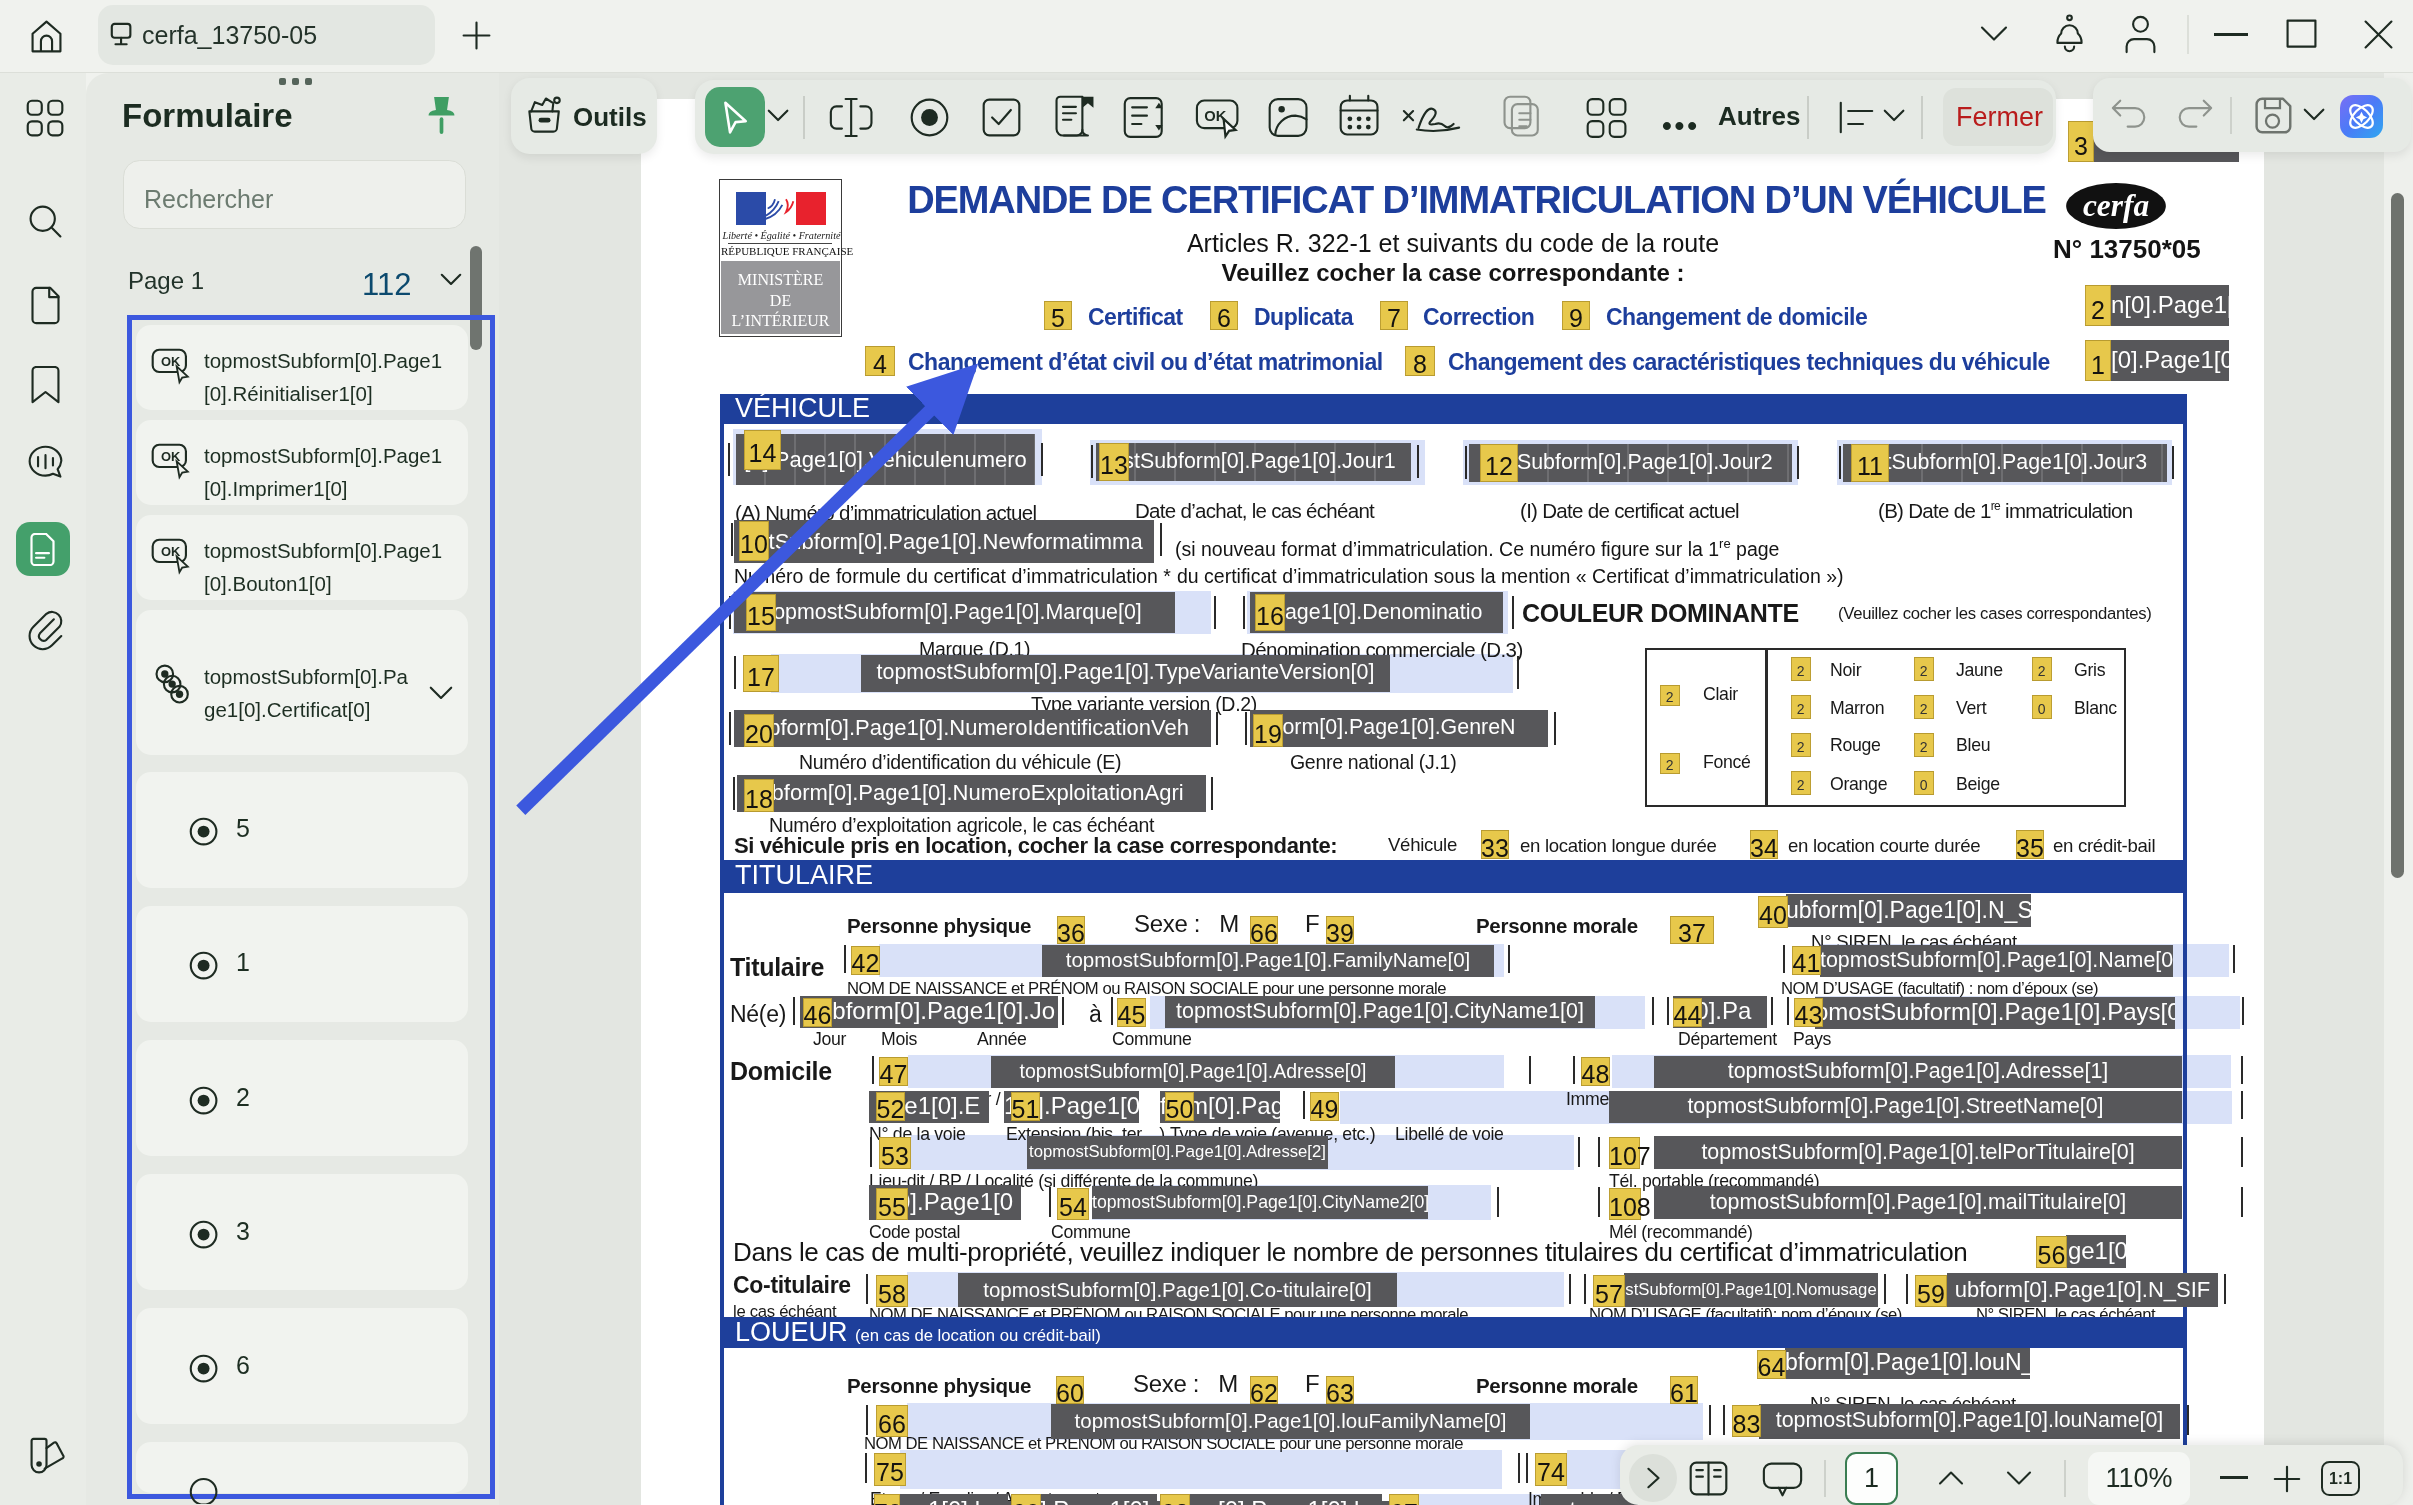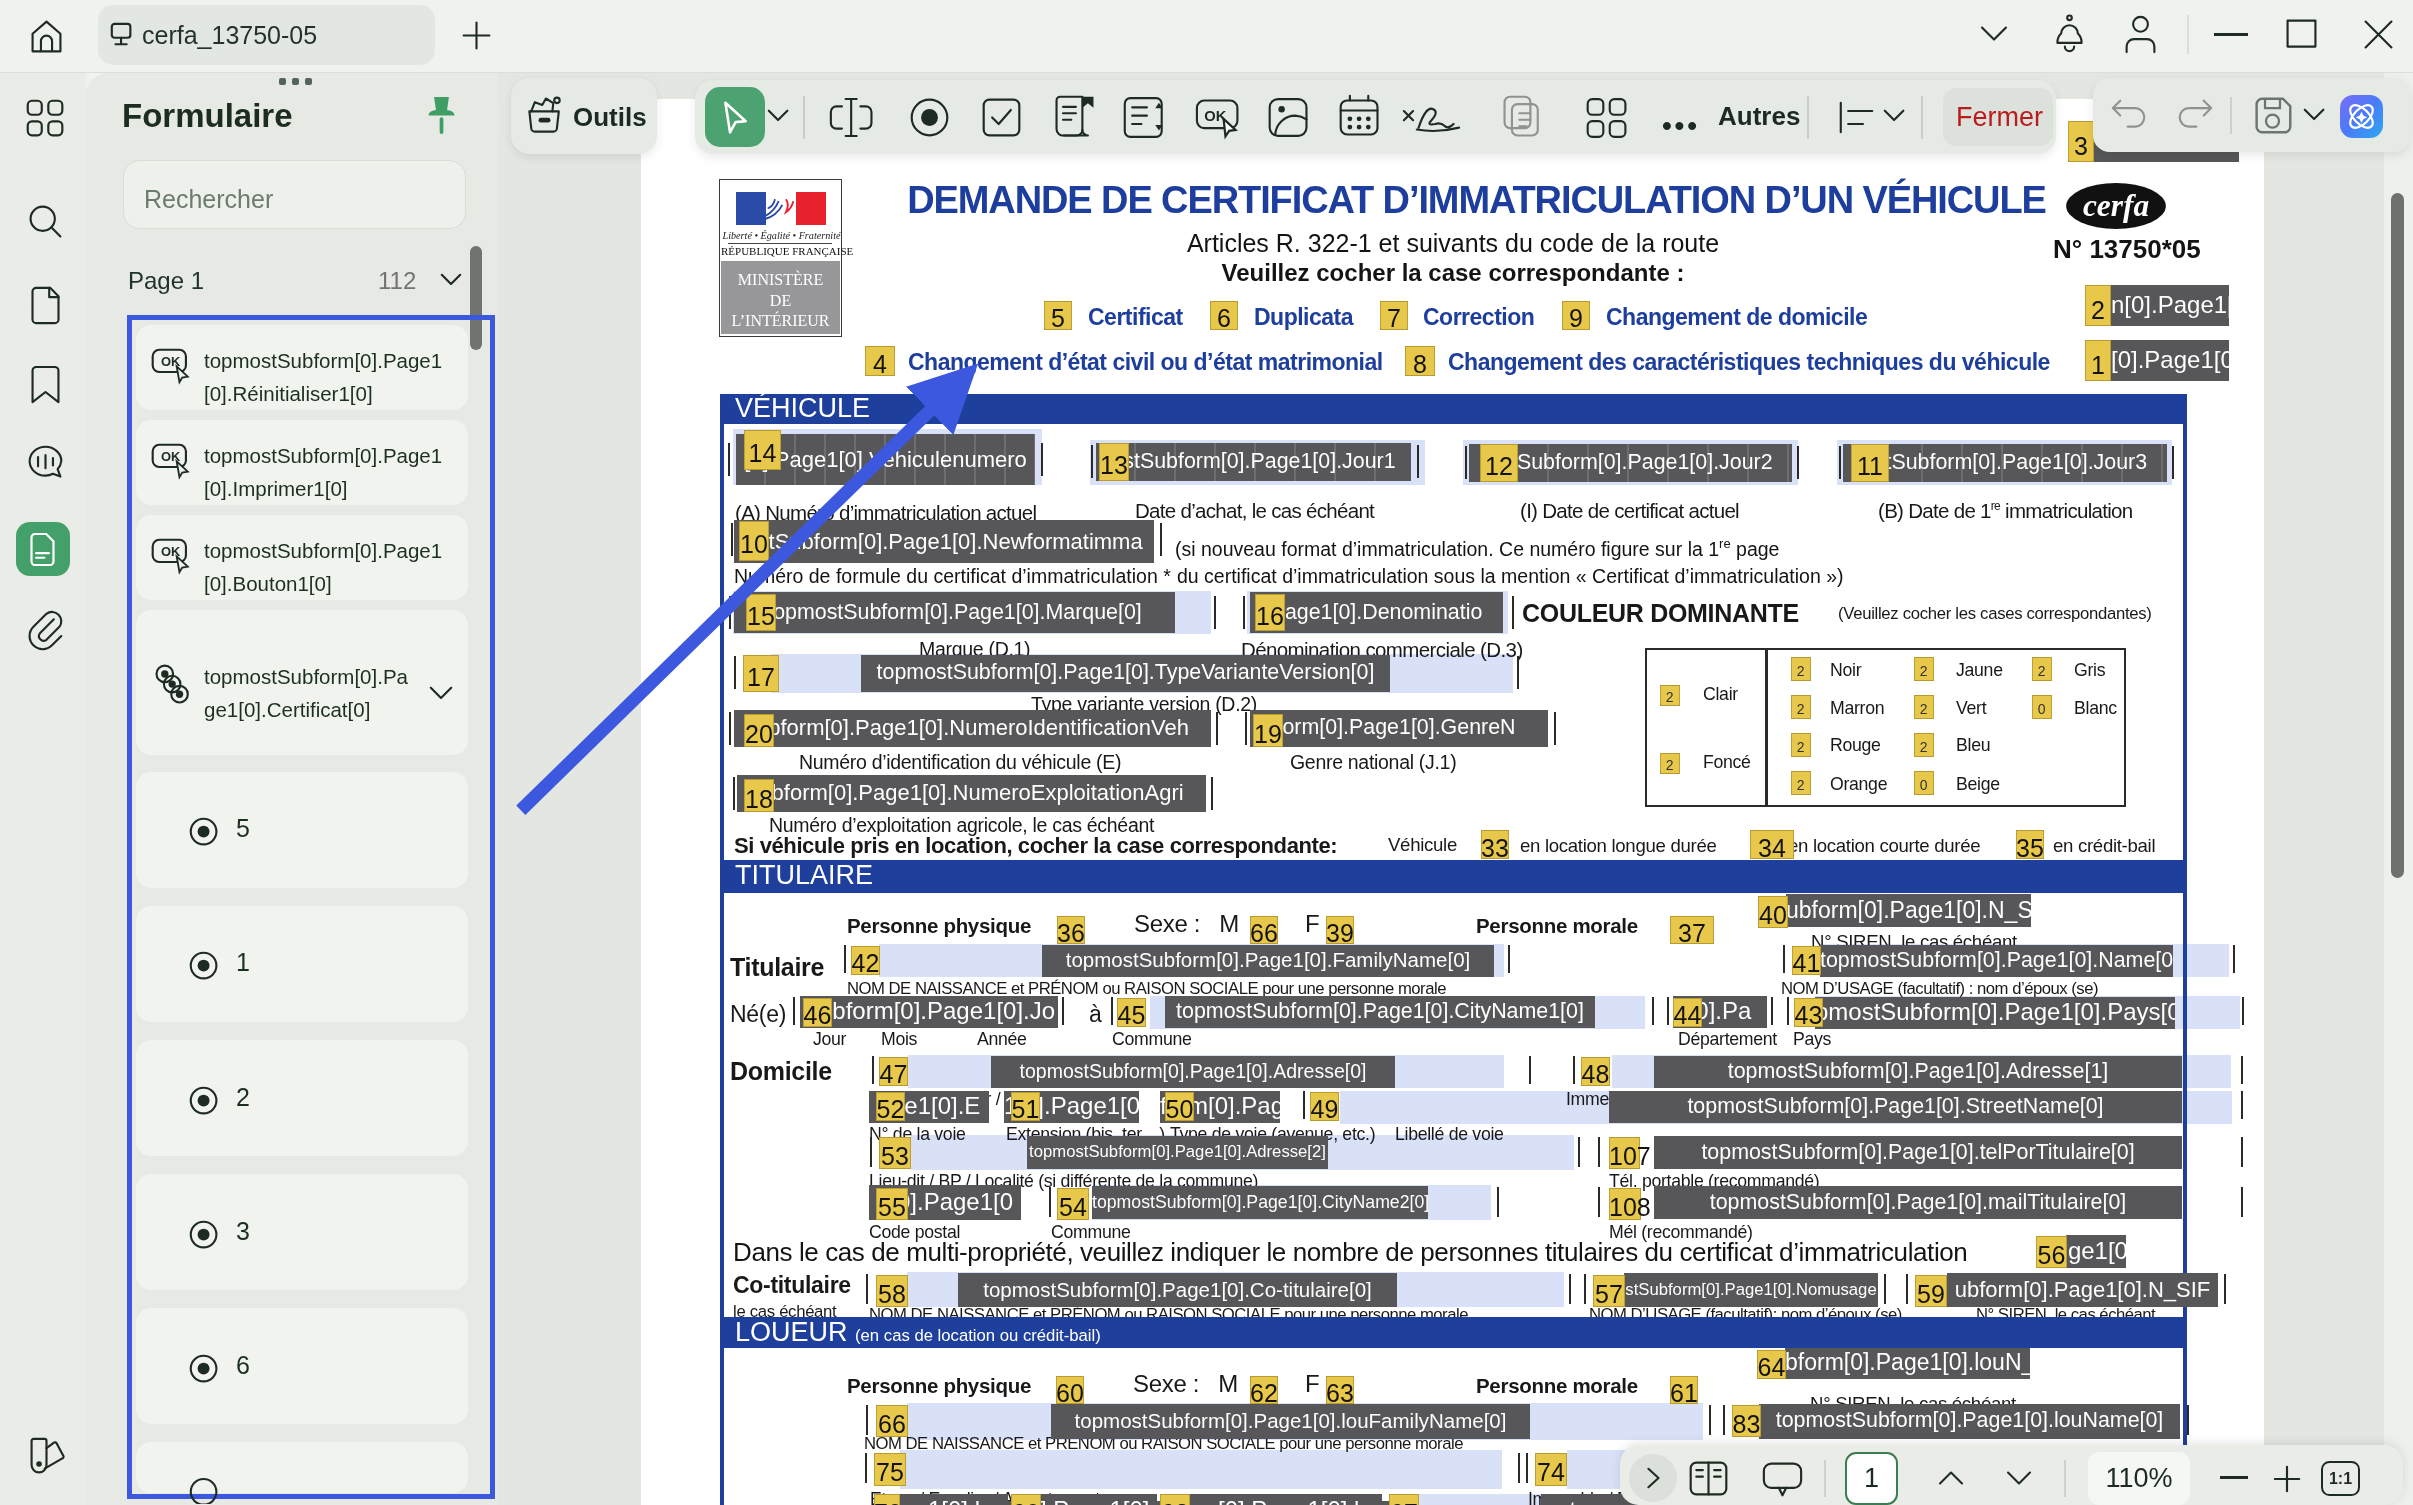--- a/index.html
+++ b/index.html
@@ -95,21 +95,21 @@
 <div class="a" style="left:292px;top:78px;width:7.4px;height:7.4px;background:#55645a;border-radius:1.9px"></div>
 <div class="a" style="left:305px;top:78px;width:7.4px;height:7.4px;background:#55645a;border-radius:1.9px"></div>
 <div class="a" style="left:122px;top:97px;font-size:33px;font-weight:bold;color:#1c2c21">Formulaire</div>
 <svg class="a" style="left:423px;top:93px" width="37" height="43" viewBox="0 0 40 46">
     <path d="M12 4 L28 4 L26 18 a12 6 0 0 1 8 6 L6 24 a12 6 0 0 1 8 -6 Z" fill="#3f9e63"></path>
     <path d="M20 28 L20 42" stroke="#3f9e63" stroke-width="4" stroke-linecap="round"></path>
   </svg>
 <div class="a" style="left:123px;top:160px;width:343px;height:69px;background:#eef0ec;border:1.9px solid #daddd6;border-radius:16.7px"></div>
 <div class="a" style="left:144px;top:185px;font-size:25px;color:#6c7b70">Rechercher</div>
 <div class="a" style="left:128px;top:267px;font-size:24px;color:#22332a">Page 1</div>
-<div class="a" style="left:378px;top:267px;font-size:24px;color:#737373">112</div>
+<div class="a" style="left:362px;top:267px;font-size:31px;color:#0c4a6e">112</div>
 <svg class="a" style="left:439px;top:271px" width="24" height="18.6" viewBox="0 0 26 20">
     <path class="ic" stroke-width="2.6" d="M3 4 L13 14 L23 4"></path>
   </svg>
 <div class="a" style="left:470px;top:246px;width:12px;height:104px;background:#6f746f;border-radius:6.5px"></div>
 
 <div class="a" style="left:127px;top:315px;width:368px;height:1184px;border:5.6px solid #3c58de;z-index:2"></div>
 
 <div class="card" style="top:325px;height:85px"></div>
 <svg class="a" style="left:149px;top:344px;z-index:3" width="48" height="43" viewBox="0 0 52 46">
     <rect class="ic" x="4" y="6" width="36" height="24" rx="7"></rect>
@@ -325,21 +325,21 @@
 <div class="lb" style="left:1956px;top:735px;font-size:17.7px">Bleu</div>
 <div class="tag" style="left:1791px;top:771px;width:19.5px;height:24px;line-height:28px;font-size:14px;color:#333">2</div>
 <div class="lb" style="left:1830px;top:774px;font-size:17.7px">Orange</div>
 <div class="tag" style="left:1914px;top:771px;width:19.5px;height:24px;line-height:28px;font-size:14px;color:#333">0</div>
 <div class="lb" style="left:1956px;top:774px;font-size:17.7px">Beige</div>
 
 <div class="lb" style="left:734px;top:833px;font-size:22px;font-weight:bold;letter-spacing:-0.4px">Si véhicule pris en location, cocher la case correspondante:</div>
 <div class="lb" style="left:1388px;top:834px;font-size:18.6px">Véhicule</div>
 <div class="tag" style="left:1481px;top:830px;width:28px;height:29px;line-height:36px">33</div>
 <div class="lb" style="left:1520px;top:835px;font-size:18.6px">en location longue durée</div>
-<div class="tag" style="left:1750px;top:830px;width:44px;height:29px;line-height:36px">34</div>
+<div class="tag" style="left:1750px;top:830px;width:28px;height:29px;line-height:36px">34</div>
 <div class="lb" style="left:1788px;top:835px;font-size:18.6px">en location courte durée</div>
 <div class="tag" style="left:2016px;top:830px;width:28px;height:29px;line-height:36px">35</div>
 <div class="lb" style="left:2053px;top:835px;font-size:18.6px">en crédit-bail</div>
 
 <div class="band" style="top:860px;height:33px;font-size:27px;line-height:30px;padding-left:15px">TITULAIRE</div>
 <div class="bdr" style="left:720px;top:891px;height:427px"></div>
 <div class="bdr" style="left:2183px;top:891px;height:427px"></div>
 <div class="bar" style="left:1786px;top:894px;width:245px;height:33px;line-height:32px;font-size:23px">ubform[0].Page1[0].N_SIR</div>
 <div class="tag" style="left:1758px;top:896px;width:30px;height:32px;line-height:38px">40</div>
 <div class="lb" style="left:1811px;top:931px;font-size:18.6px">N° SIREN, le cas échéant</div>

